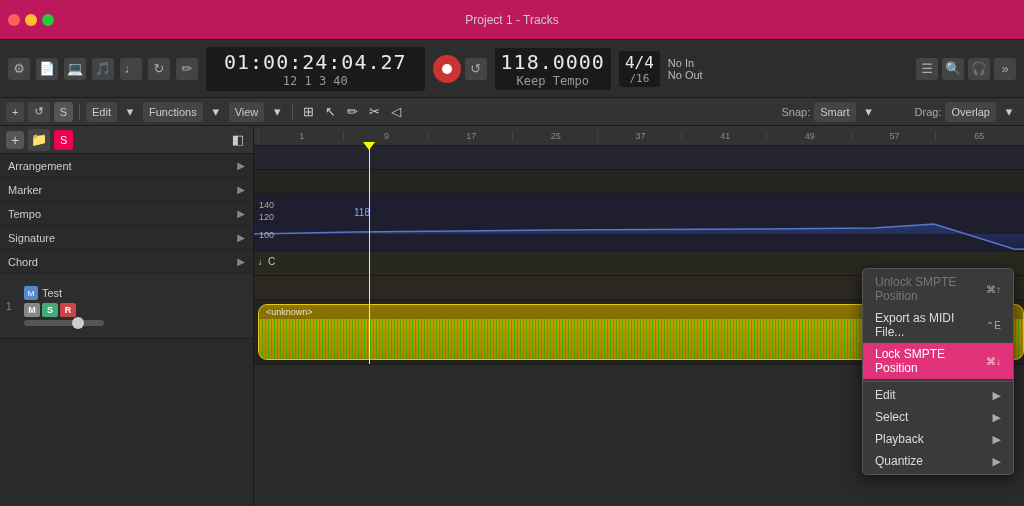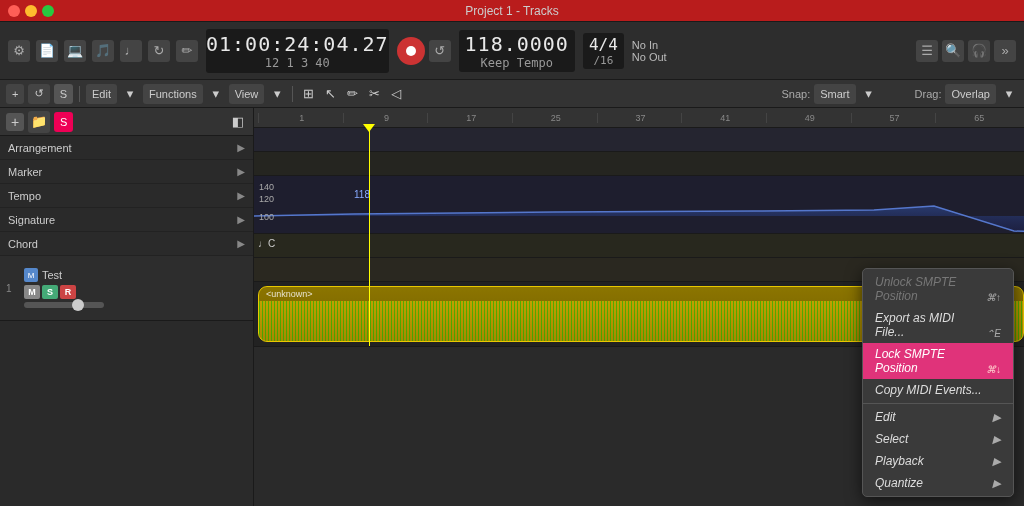--- a/index.html
+++ b/index.html
@@ -1,19 +1,19 @@
 <!DOCTYPE html>
 <html><head>
   <meta charset="utf-8">
   <style>
     * { margin: 0; padding: 0; box-sizing: border-box; }
     body { width: 1024px; height: 506px; overflow: hidden; background: #2a2a2a; font-family: -apple-system, BlinkMacSystemFont, 'Helvetica Neue', Arial, sans-serif; font-size: 11px; color: #ccc; }
 
     
-    .titlebar { background: #b91c1c; height: 22px; display: flex; align-items: center; justify-content: center; position: relative; border-bottom: 1px solid #1a1a1a; }
+    .titlebar { background: #be185d; height: 40px; display: flex; align-items: center; justify-content: center; position: relative; border-bottom: 1px solid #1a1a1a; }
     .titlebar-buttons { position: absolute; left: 8px; display: flex; gap: 5px; }
     .tb-btn { width: 12px; height: 12px; border-radius: 50%; }
     .tb-close { background: #ff5f57; }
     .tb-min { background: #febc2e; }
     .tb-max { background: #28c840; }
     .titlebar-title { font-size: 12px; color: #ccc; }
 
     
     .transport { background: #2d2d2d; height: 58px; display: flex; align-items: center; padding: 0 8px; border-bottom: 1px solid #1a1a1a; gap: 8px; }
     .transport-left { display: flex; gap: 6px; align-items: center; }
@@ -62,21 +62,21 @@
     .g-track { height: 24px; border-bottom: 1px solid #1a1a1a; position: relative; overflow: hidden; }
     .tempo-track { background: #1e1e2e; }
     .midi-track-area { height: 65px; background: #222; border-bottom: 1px solid #1a1a1a; position: relative; }
     .midi-clip { position: absolute; top: 4px; left: 4px; right: 0; bottom: 4px; background: linear-gradient(180deg, #c8a800 0%, #a88800 100%); border-radius: 9px; border: 1px solid #e8c800; overflow: hidden; }
     .midi-clip-header { height: 14px; background: rgba(0,0,0,0.3); display: flex; align-items: center; padding: 0 4px; font-size: 9px; color: #ffe; }
     .playhead { position: absolute; top: 0; bottom: 0; width: 1px; background: #ff0; left: 115px; z-index: 5; }
     .playhead-triangle { position: absolute; top: -4px; left: -6px; width: 0; height: 0; border-left: 6px solid transparent; border-right: 6px solid transparent; border-top: 8px solid #ff0; }
 
     
     .context-menu { position: absolute; top: 268px; left: 862px; width: 152px; background: #3a3a3a; border: 1px solid #555; border-radius: 5px; box-shadow: 0 4px 16px rgba(0,0,0,0.6); z-index: 100; padding: 2px 0; }
-    .cm-item { padding: 4px 12px; font-size: 12px; color: #ddd; cursor: pointer; display: flex; align-items: flex-end; justify-content: space-between; font-style: italic; }
+    .cm-item { padding: 4px 12px; font-size: 12px; color: #ddd; cursor: pointer; display: flex; align-items: center; justify-content: space-between; }
     .cm-item.highlighted { background: #e0337a; color: #fff; }
     .cm-item.disabled { color: #777; }
     .cm-separator { height: 1px; background: #555; margin: 2px 0; }
     .cm-shortcut { color: #aaa; font-size: 10px; }
     .cm-item.highlighted .cm-shortcut { color: #fcc; }
     .cm-arrow { color: #aaa; font-size: 11px; }
 
     
     .unknown-label { font-size: 9px; color: rgba(255,255,255,0.8); padding: 1px 3px; }
     .transport-section { background: #1a1a1a; border-radius: 3px; padding: 2px 6px; display: flex; flex-direction: column; align-items: center; }
@@ -97,21 +97,21 @@
   <div class="transport-left">
     <div class="t-icon">⚙</div>
     <div class="t-icon">📄</div>
     <div class="t-icon">💻</div>
     <div class="t-icon">🎵</div>
     <div class="t-icon">♩</div>
     <div class="t-icon">↻</div>
     <div class="t-icon">✏</div>
   </div>
 
-  <div class="transport-section" style="padding: 3px 0; justify-content: center;">
+  <div class="transport-section" style="padding: 3px 18px; justify-content: center;">
     <div class="transport-big">01:00:24:04.27</div>
     <div class="transport-small">12  1  3  40</div>
   </div>
 
   <div style="display:flex; gap:4px; align-items:center;">
     <div class="record-btn">
       <div style="width:10px;height:10px;background:#fff;border-radius:50%;"></div>
     </div>
     <div class="t-icon">↺</div>
   </div>
@@ -290,23 +290,20 @@
     <span class="cm-shortcut">⌘↑</span>
   </div>
   <div class="cm-item">
     <span>Export as MIDI File...</span>
     <span class="cm-shortcut">⌃E</span>
   </div>
   <div class="cm-item highlighted">
     <span>Lock SMPTE Position</span>
     <span class="cm-shortcut">⌘↓</span>
   </div>
-  <div class="cm-item">
-    <span>Copy MIDI Events...</span>
-  </div>
   <div class="cm-separator"></div>
   <div class="cm-item">
     <span>Edit</span>
     <span class="cm-arrow">▶</span>
   </div>
   <div class="cm-item">
     <span>Select</span>
     <span class="cm-arrow">▶</span>
   </div>
   <div class="cm-item">

